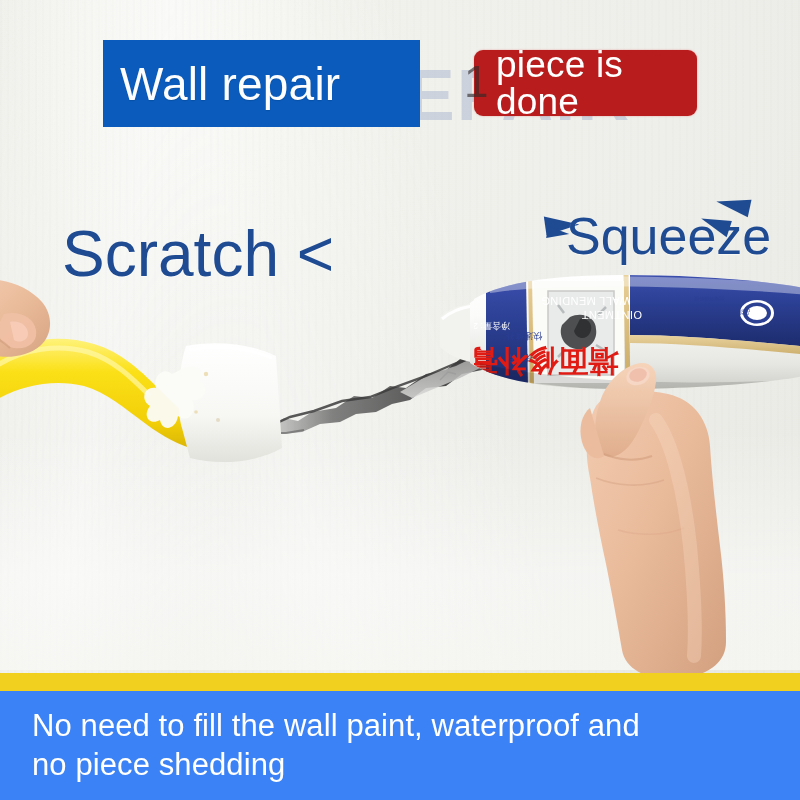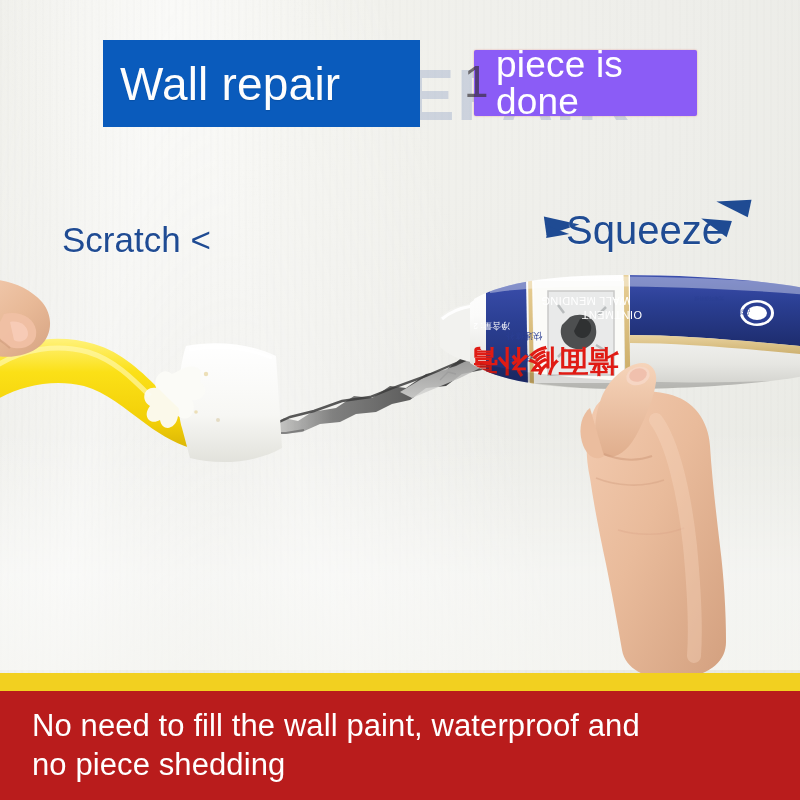--- a/index.html
+++ b/index.html
@@ -57,37 +57,37 @@
     padding-left:17px;letter-spacing:.2px;
     text-shadow:0 1px 1px rgba(0,0,0,.12);
   }
   .num-one{
     position:absolute;left:464px;top:57px;
     color:#30292a;opacity:.62;font-size:44px;font-weight:400;
     z-index:2;
   }
   .banner-red{
     position:absolute;left:474px;top:50px;width:223px;height:66px;
-    background:#8b5cf6;border-radius:2px;
+    background:#b91c1c;border-radius:9px;
     display:flex;align-items:center;
     box-shadow:0 0 2px rgba(210,0,0,.35);
   }
   .banner-red span{
     color:#fff;font-size:37px;line-height:1;
     padding-left:22px;letter-spacing:.2px;
   }
 
   
   .callout{
     position:absolute;color:#1f4b93;
-    font-size:35px;line-height:1;white-space:nowrap;
+    font-size:64px;line-height:1;white-space:nowrap;
     text-shadow:0 1px 1px rgba(255,255,255,.6);
   }
   .callout-scratch{left:62px;top:222px;}
-  .callout-squeeze{left:566px;top:210px;font-size:40px;}
+  .callout-squeeze{left:566px;top:210px;font-size:52px;}
 
   .tri{position:absolute;width:0;height:0;}
   
   .tri-a{
     left:545px;top:214px;
     border-top:13px solid transparent;
     border-bottom:6px solid transparent;
     border-left:34px solid #1f4b93;
     transform:rotate(-8deg);
   }
@@ -127,21 +127,21 @@
   .hand-r{position:absolute;left:560px;top:350px;width:250px;height:330px;}
   .hand-l{position:absolute;left:-30px;top:280px;width:160px;height:140px;}
 
   
   .bar-yellow{
     position:absolute;left:0;top:673px;width:800px;height:18px;
     background:#f2d020;
   }
   .bar-blue{
     position:absolute;left:0;top:691px;width:800px;height:109px;
-    background:#b91c1c;
+    background:#3b82f6;
   }
   .bar-blue .txt{
     position:absolute;left:32px;top:15px;width:740px;
     color:#ffffff;font-size:31px;line-height:39px;
     letter-spacing:.1px;
   }
 </style>
 </head>
 <body>
 

